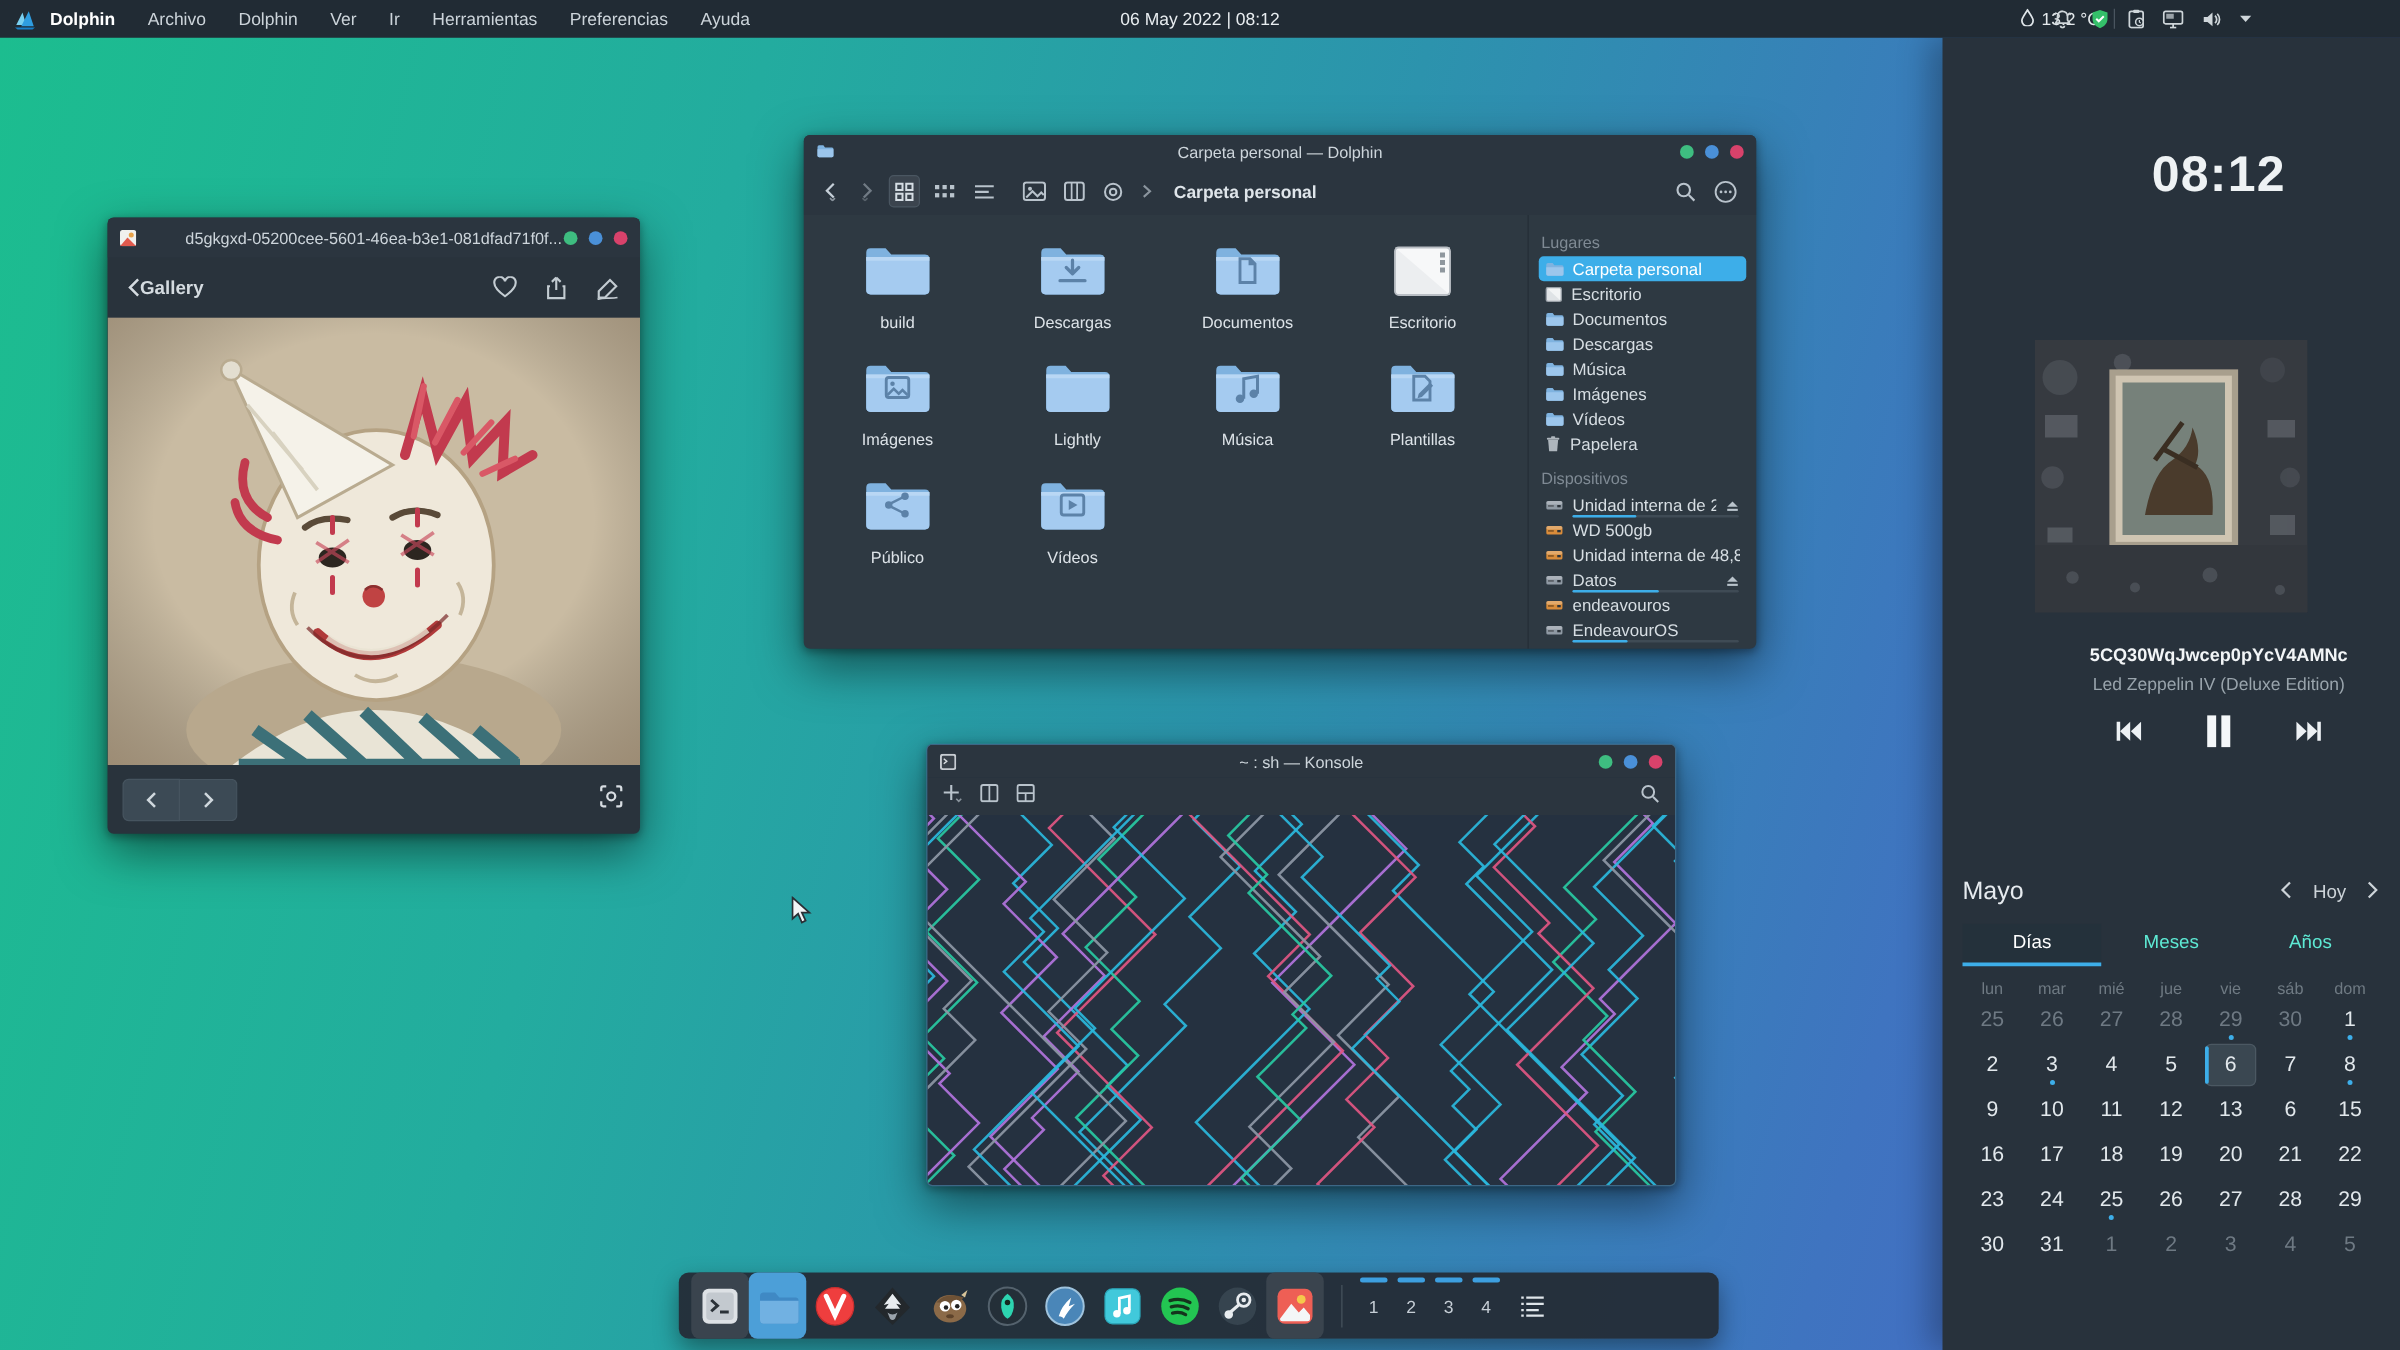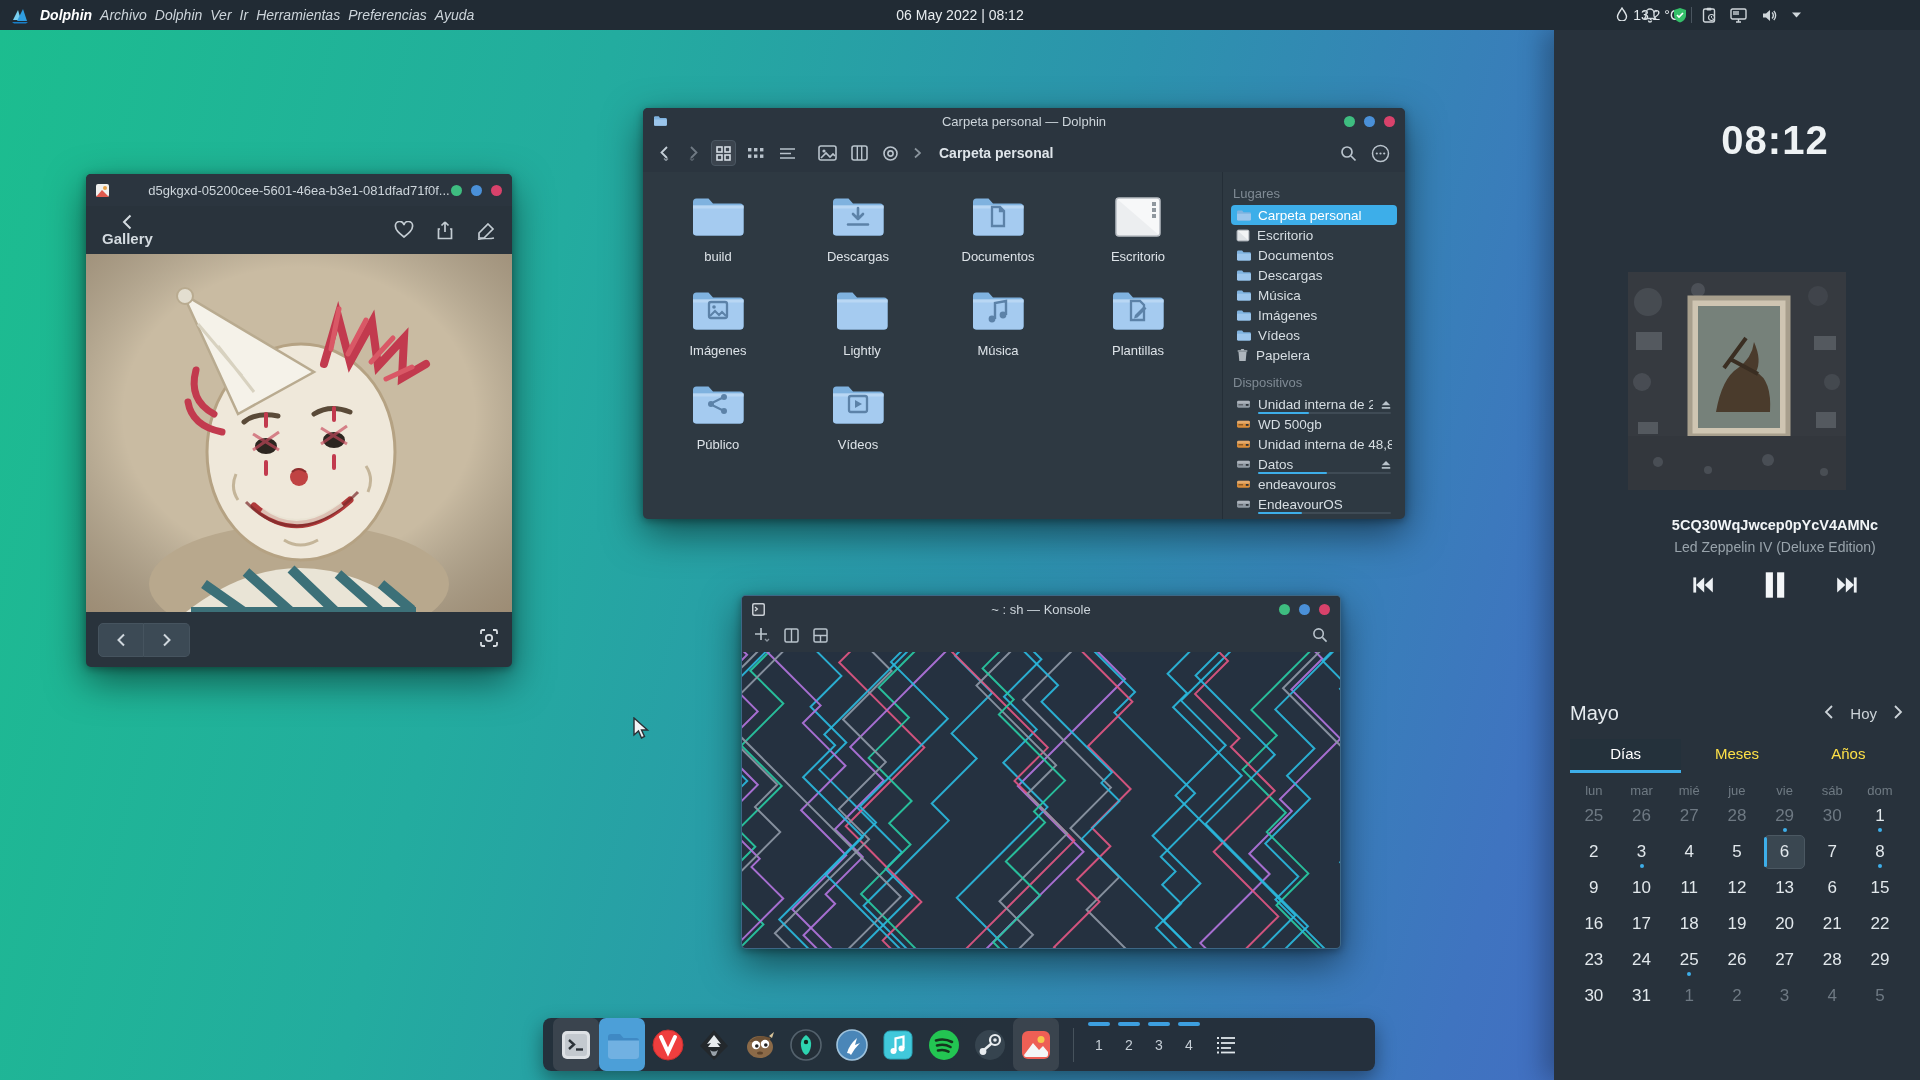--- a/index.html
+++ b/index.html
@@ -7,42 +7,42 @@
   body { font-family:"Liberation Sans", sans-serif; position:relative; background:#222b34; }
 
   
   #desktop { position:absolute; left:0; top:30px; width:1920px; height:1050px;
     background:linear-gradient(105deg,#1cbd8f 0%,#23ac9f 28%,#2c93ad 52%,#3f74c0 78%,#4a62c7 100%); }
 
   
   #topbar { position:absolute; left:0; top:0; width:1920px; height:30px; background:#212b34;
     display:flex; align-items:center; color:#ccd4da; font-size:14px; z-index:50; }
   #topbar .logo { margin:0 10px 0 10px; display:flex; align-items:center; }
-  #menus { display:flex; gap:8px;font-style:italic; }
+  #menus { display:flex; gap:26px; }
   #menus .menu-item { cursor:default; }
   #menus .menu-item.active { color:#fff; font-weight:bold; }
   #topclock { position:absolute; left:0; right:0; text-align:center; color:#e8edf0; pointer-events:none; }
   #tray { position:absolute; right:118px; top:0; height:30px; display:flex; align-items:center; gap:14px; }
   #weather { position:absolute; right:240px; top:0; height:30px; display:flex; align-items:center; gap:5px; color:#e4e9ec; }
   .tray-sep { width:1px; height:16px; background:#4a555f; position:absolute; right:228px; top:7px; }
 
   
   .window { position:absolute; border-radius:5px; overflow:hidden;
     box-shadow:0 14px 38px rgba(0,0,0,.5), 0 2px 8px rgba(0,0,0,.35); }
   .titlebar { background:#2b353f; display:flex; align-items:center; justify-content:center; position:relative; color:#cdd5db; }
   .titlebar .win-icon { position:absolute; left:10px; display:flex; }
   .winbtns { position:absolute; right:10px; display:flex; gap:9px; align-items:center; height:100%; }
   .wb { width:11px; height:11px; border-radius:50%; }
   .wb.g { background:#3ebd80; } .wb.b { background:#4a90d8; } .wb.r { background:#d8426b; }
 
   
   #viewer { left:86px; top:174px; width:426px; height:493px; background:#29333c; }
   #viewer .titlebar { height:32px; font-size:13px; }
   #viewer-toolbar { height:48px; display:flex; align-items:center; padding:0 16px; color:#c3ccd2; }
-  #viewer-toolbar .gallery { display:flex; align-items:center; font-size:15px; font-weight:bold; color:#d4dbe0;flex-direction:column; }
+  #viewer-toolbar .gallery { display:flex; align-items:center; font-size:15px; font-weight:bold; color:#d4dbe0; }
   #viewer-toolbar .spacer { flex:1; }
   #viewer-toolbar .ticon { margin-left:22px; display:flex; }
   #viewer-image { width:426px; height:358px; display:block; }
   #viewer-bottom { height:55px; display:flex; align-items:center; padding:0 12px; }
   .nav-btn { width:46px; height:34px; background:#3c4a55; border:1px solid #46545f; color:#cfd7dd;
     display:flex; align-items:center; justify-content:center; font-size:16px; }
   .nav-btn:first-child { border-radius:5px 0 0 5px; }
   .nav-btn + .nav-btn { border-radius:0 5px 5px 0; border-left:none; }
   #viewer-bottom .spacer { flex:1; }
 
@@ -90,21 +90,21 @@
   #track-title { position:absolute; top:487px; left:0; width:100%; text-align:center; font-size:14.5px; font-weight:bold; color:#f2f5f7; }
   #track-album { position:absolute; top:509px; left:0; width:100%; text-align:center; font-size:14px; color:#99a4ac; }
   #media-controls { position:absolute; top:540px; left:0; width:100%; display:flex; justify-content:center; align-items:center; gap:44px; }
   .media-btn { display:flex; align-items:center; justify-content:center; }
 
   #calendar { position:absolute; left:16px; top:672px; width:334px; }
   #cal-head { display:flex; align-items:center; }
   #cal-month { font-size:20px; color:#e6ebef; }
   #cal-nav { margin-left:auto; display:flex; align-items:center; gap:16px; color:#ccd3d8; font-size:15px; }
   #cal-tabs { display:flex; margin-top:14px; }
-  .cal-tab { flex:1; text-align:center; font-size:15px; color:#fde047; padding:6px 0 8px 0; }
+  .cal-tab { flex:1; text-align:center; font-size:15px; color:#5eead4; padding:6px 0 8px 0; }
   .cal-tab.active { color:#fff; background:#24313b; border-bottom:3px solid #3daee9; }
   #cal-weekdays, .cal-week { display:grid; grid-template-columns:repeat(7,47.7px); }
   #cal-weekdays { margin-top:10px; }
   #cal-weekdays div { text-align:center; font-size:13px; color:#6f7a83; }
   .cal-week { height:36px; }
   .cal-cell { position:relative; display:flex; align-items:center; justify-content:center; font-size:17px; color:#e2e8ec; }
   .cal-cell.muted { color:#6e7983; }
   .cal-cell .dot { position:absolute; bottom:2px; left:50%; margin-left:-2px; width:4px; height:4px; border-radius:50%; background:#3daee9; }
   .cal-cell.today .box { position:absolute; left:3px; top:1px; right:3px; bottom:1px; background:#3a4751; border:1px solid #4b5862; border-radius:5px; }
   .cal-cell.today .bar { position:absolute; left:3px; top:3px; bottom:3px; width:3px; border-radius:2px; background:#3daee9; }

